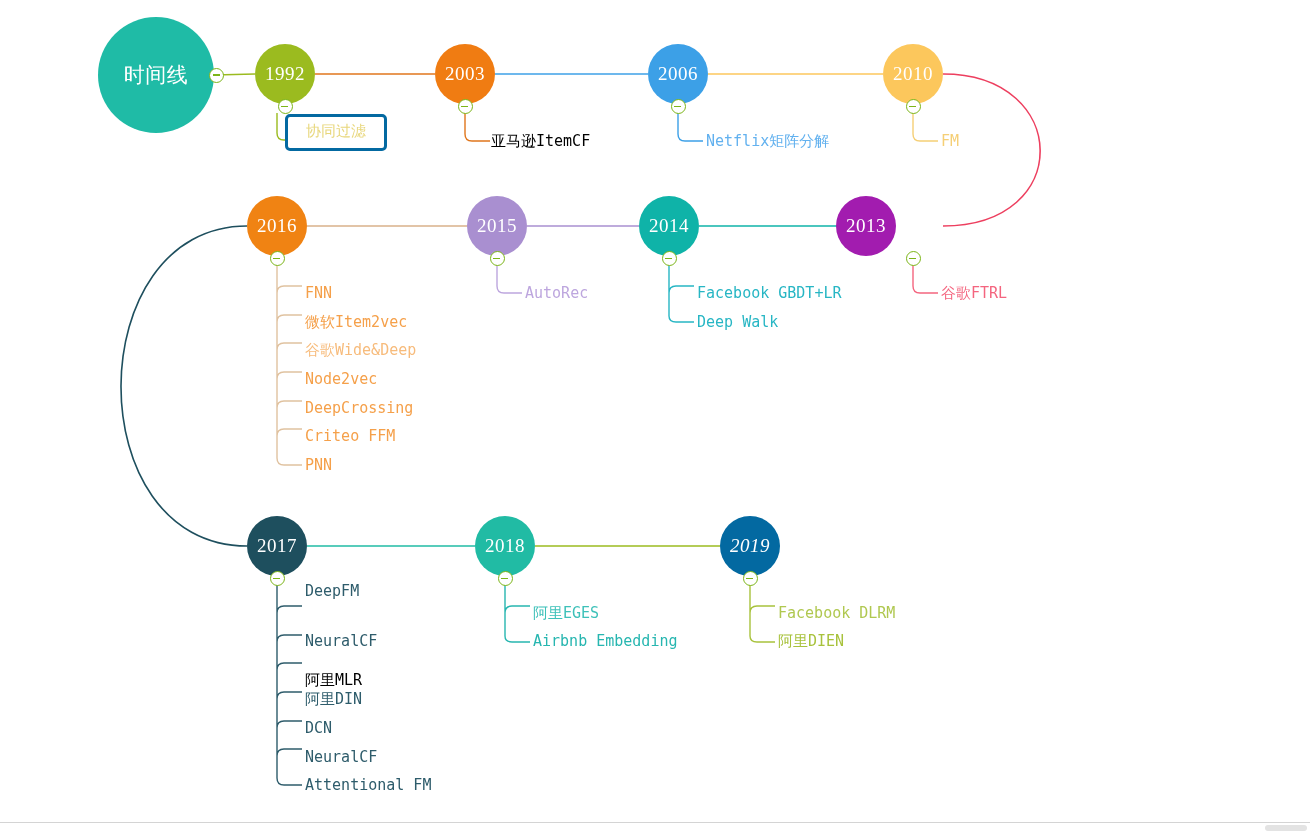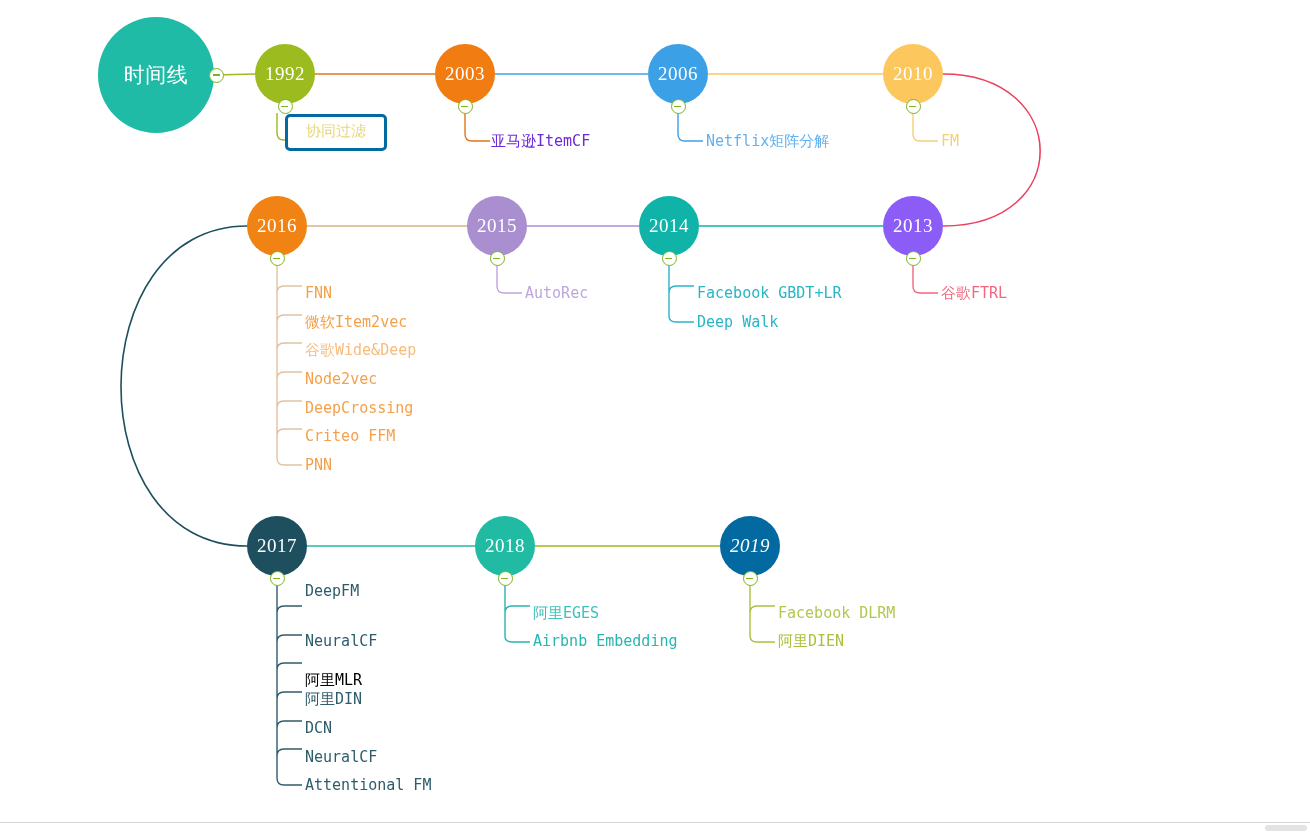--- a/index.html
+++ b/index.html
@@ -168,21 +168,21 @@
       </div>
       <div class="collapse-btn" style="left: 457.5px; top: 99px;"></div>
       <div class="node year-node" style="left: 648px; top: 44px; width: 60px; height: 60px; background: rgb(60, 160, 231);">
         <span class="node-label">2006</span>
       </div>
       <div class="collapse-btn" style="left: 670.5px; top: 99px;"></div>
       <div class="node year-node" style="left: 883px; top: 44px; width: 60px; height: 60px; background: rgb(252, 199, 92);">
         <span class="node-label">2010</span>
       </div>
       <div class="collapse-btn" style="left: 905.5px; top: 99px;"></div>
-      <div class="node year-node" style="left: 883px; top: 196px; width: 60px; height: 60px; background: #8b5cf6;">
+      <div class="node year-node" style="left: 836px; top: 196px; width: 60px; height: 60px; background: #a21caf;">
         <span class="node-label">2013</span>
       </div>
       <div class="collapse-btn" style="left: 905.5px; top: 251px;"></div>
       <div class="node year-node" style="left: 639px; top: 196px; width: 60px; height: 60px; background: rgb(15, 179, 168);">
         <span class="node-label">2014</span>
       </div>
       <div class="collapse-btn" style="left: 661.5px; top: 251px;"></div>
       <div class="node year-node" style="left: 467px; top: 196px; width: 60px; height: 60px; background: rgb(169, 143, 208);">
         <span class="node-label">2015</span>
       </div>
@@ -200,21 +200,21 @@
       </div>
       <div class="collapse-btn" style="left: 497.5px; top: 571px;"></div>
       <div class="node year-node" style="left: 720px; top: 516px; width: 60px; height: 60px; background: #0369a1; font-style: italic;">
         <span class="node-label">2019</span>
       </div>
       <div class="collapse-btn" style="left: 742.5px; top: 571px;"></div>
       <div class="collapse-btn" style="left: 209px; top: 67.5px;"></div>
     </div>
   <div id="leaf-layer">
       <div class="leaf selected" style="left: 285px; top: 114px; color: rgb(232, 215, 124);">协同过滤</div>
-      <div class="leaf" style="left: 491px; top: 133px; color: #6d28d9;">亚马逊ItemCF</div>
+      <div class="leaf" style="left: 491px; top: 133px; color: #000000;">亚马逊ItemCF</div>
       <div class="leaf" style="left: 706px; top: 133px; color: rgb(98, 177, 239);">Netflix矩阵分解</div>
       <div class="leaf" style="left: 941px; top: 133px; color: rgb(245, 207, 118);">FM</div>
       <div class="leaf" style="left: 941px; top: 285px; color: rgb(244, 101, 127);">谷歌FTRL</div>
       <div class="leaf" style="left: 697px; top: 285px; color: rgb(39, 182, 196);">Facebook GBDT+LR</div>
       <div class="leaf" style="left: 697px; top: 314px; color: rgb(39, 182, 196);">Deep Walk</div>
       <div class="leaf" style="left: 525px; top: 285px; color: rgb(189, 166, 222);">AutoRec</div>
       <div class="leaf" style="left: 305px; top: 285px; color: rgb(245, 160, 74);">FNN</div>
       <div class="leaf" style="left: 305px; top: 314px; color: rgb(245, 160, 74);">微软Item2vec</div>
       <div class="leaf" style="left: 305px; top: 342px; color: rgb(247, 187, 123);">谷歌Wide&amp;Deep</div>
       <div class="leaf" style="left: 305px; top: 371px; color: rgb(245, 160, 74);">Node2vec</div>

